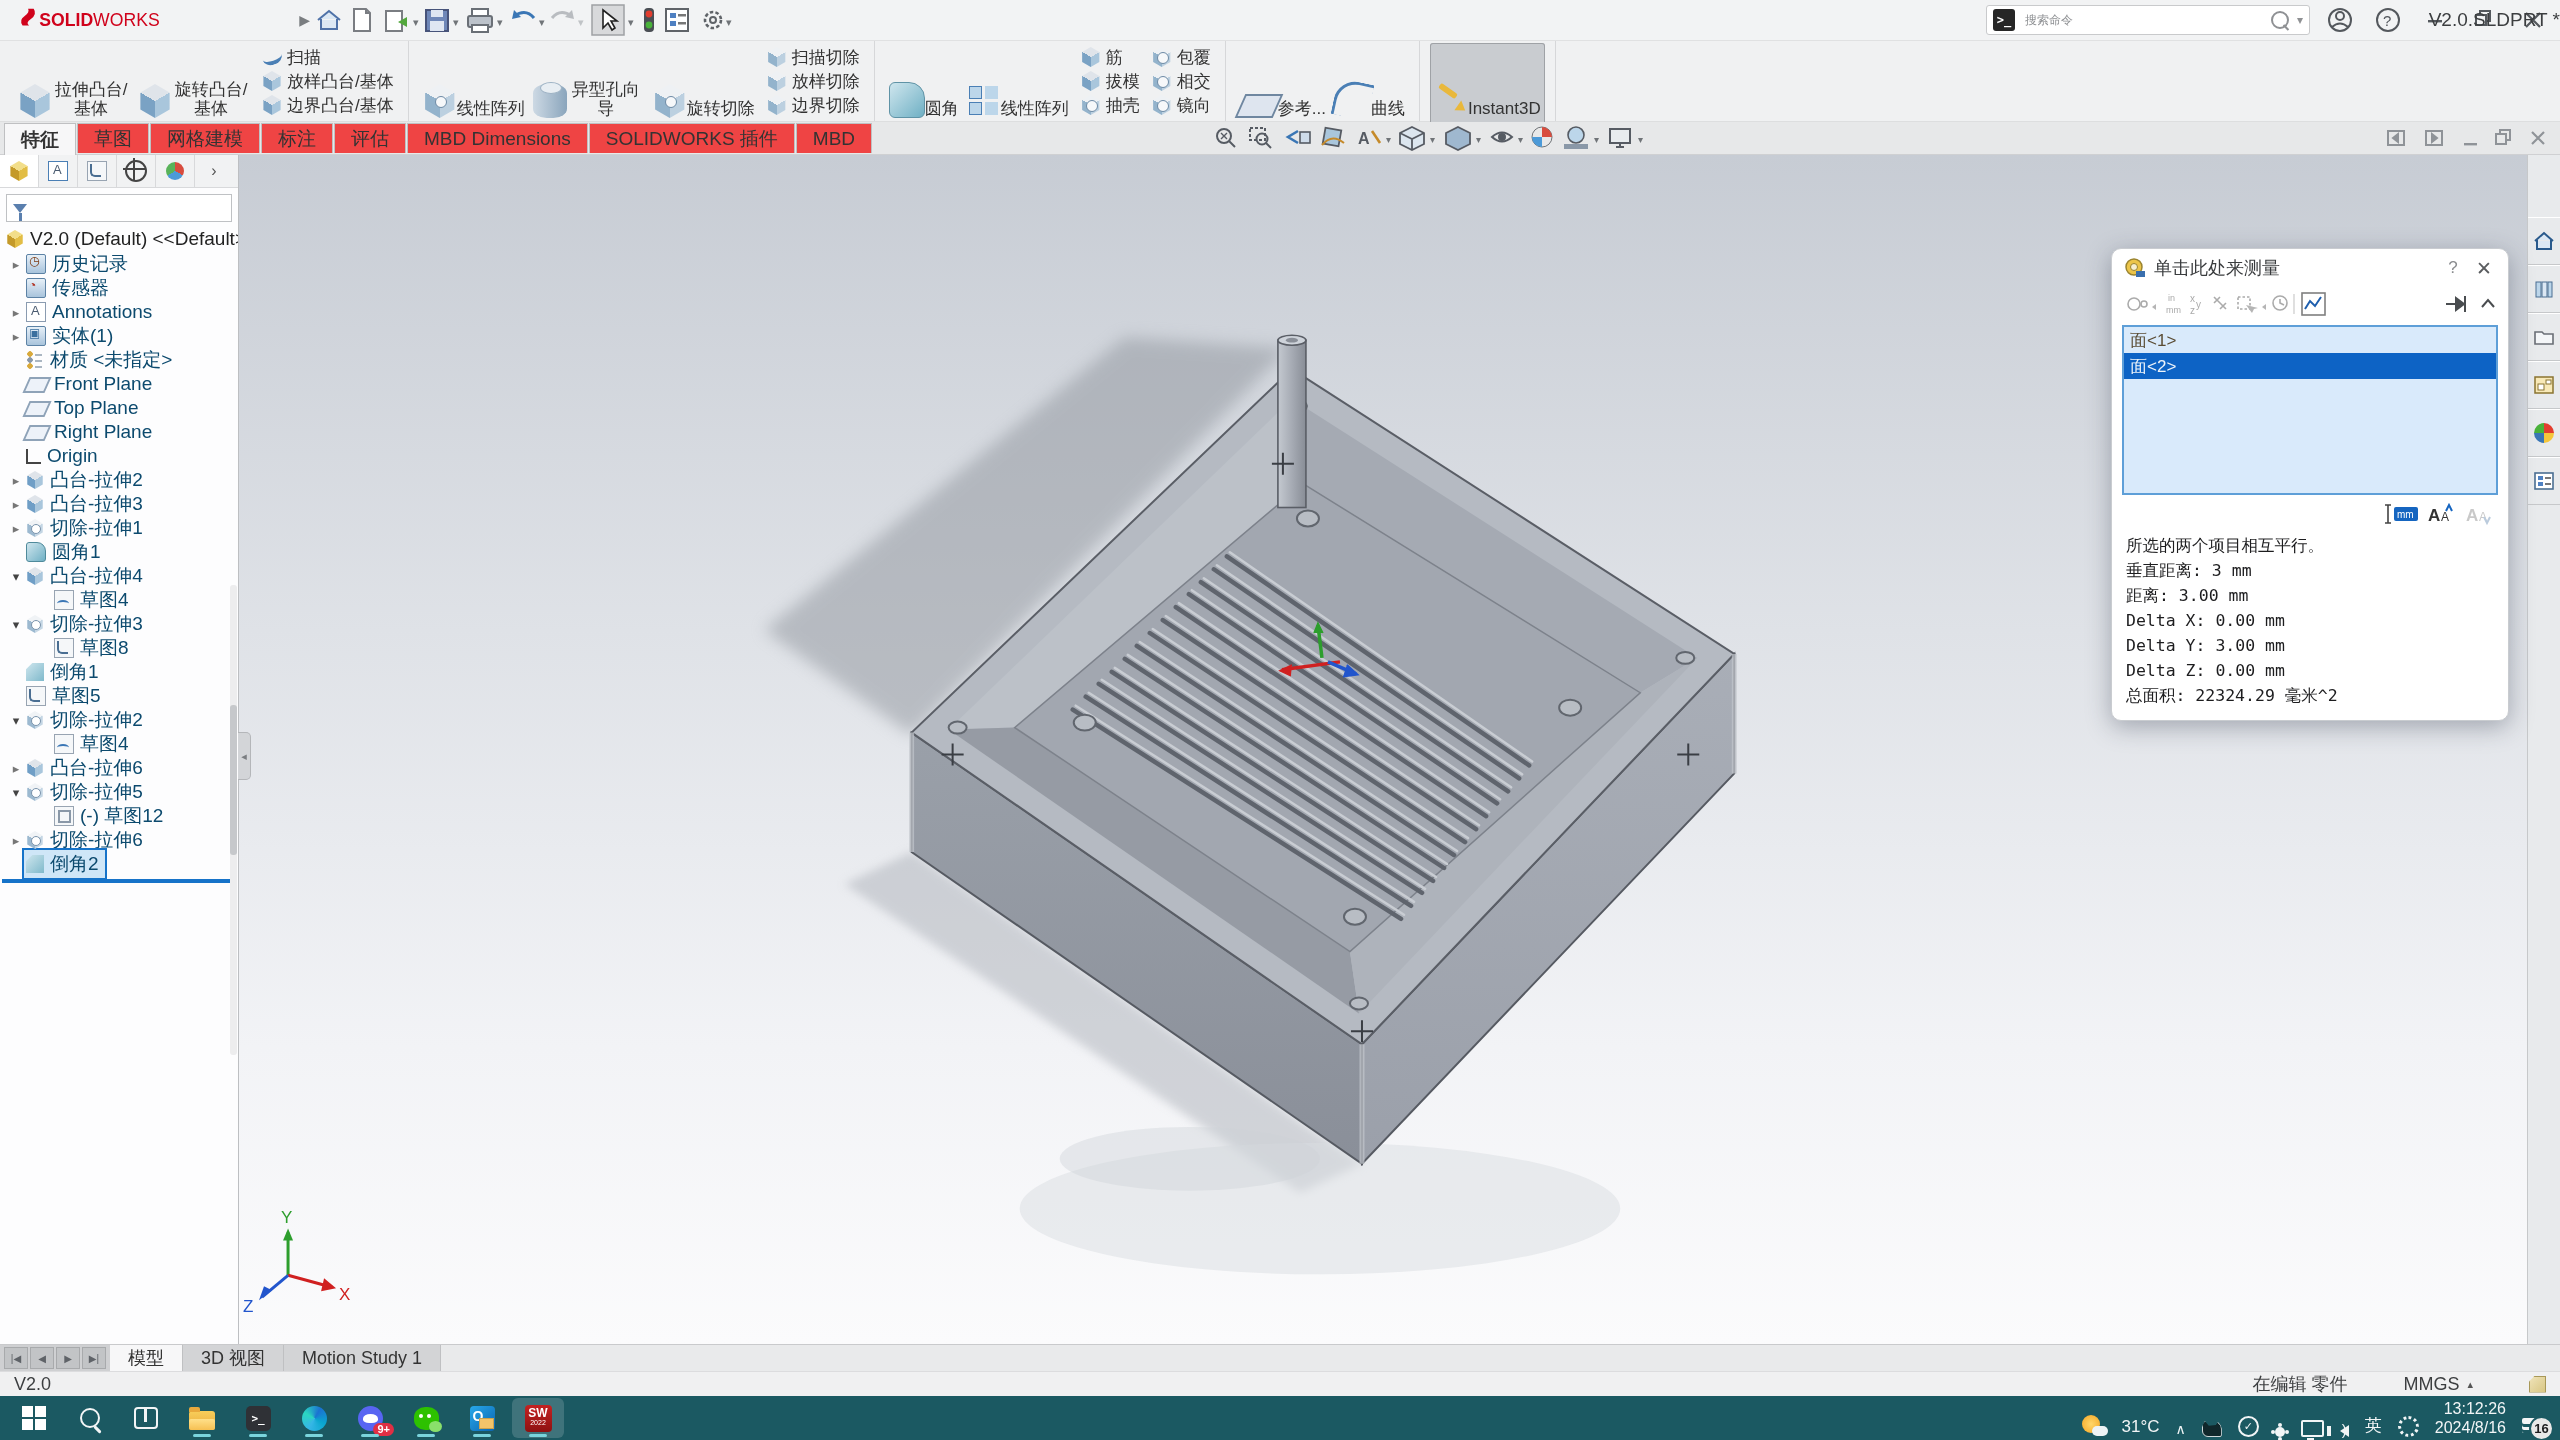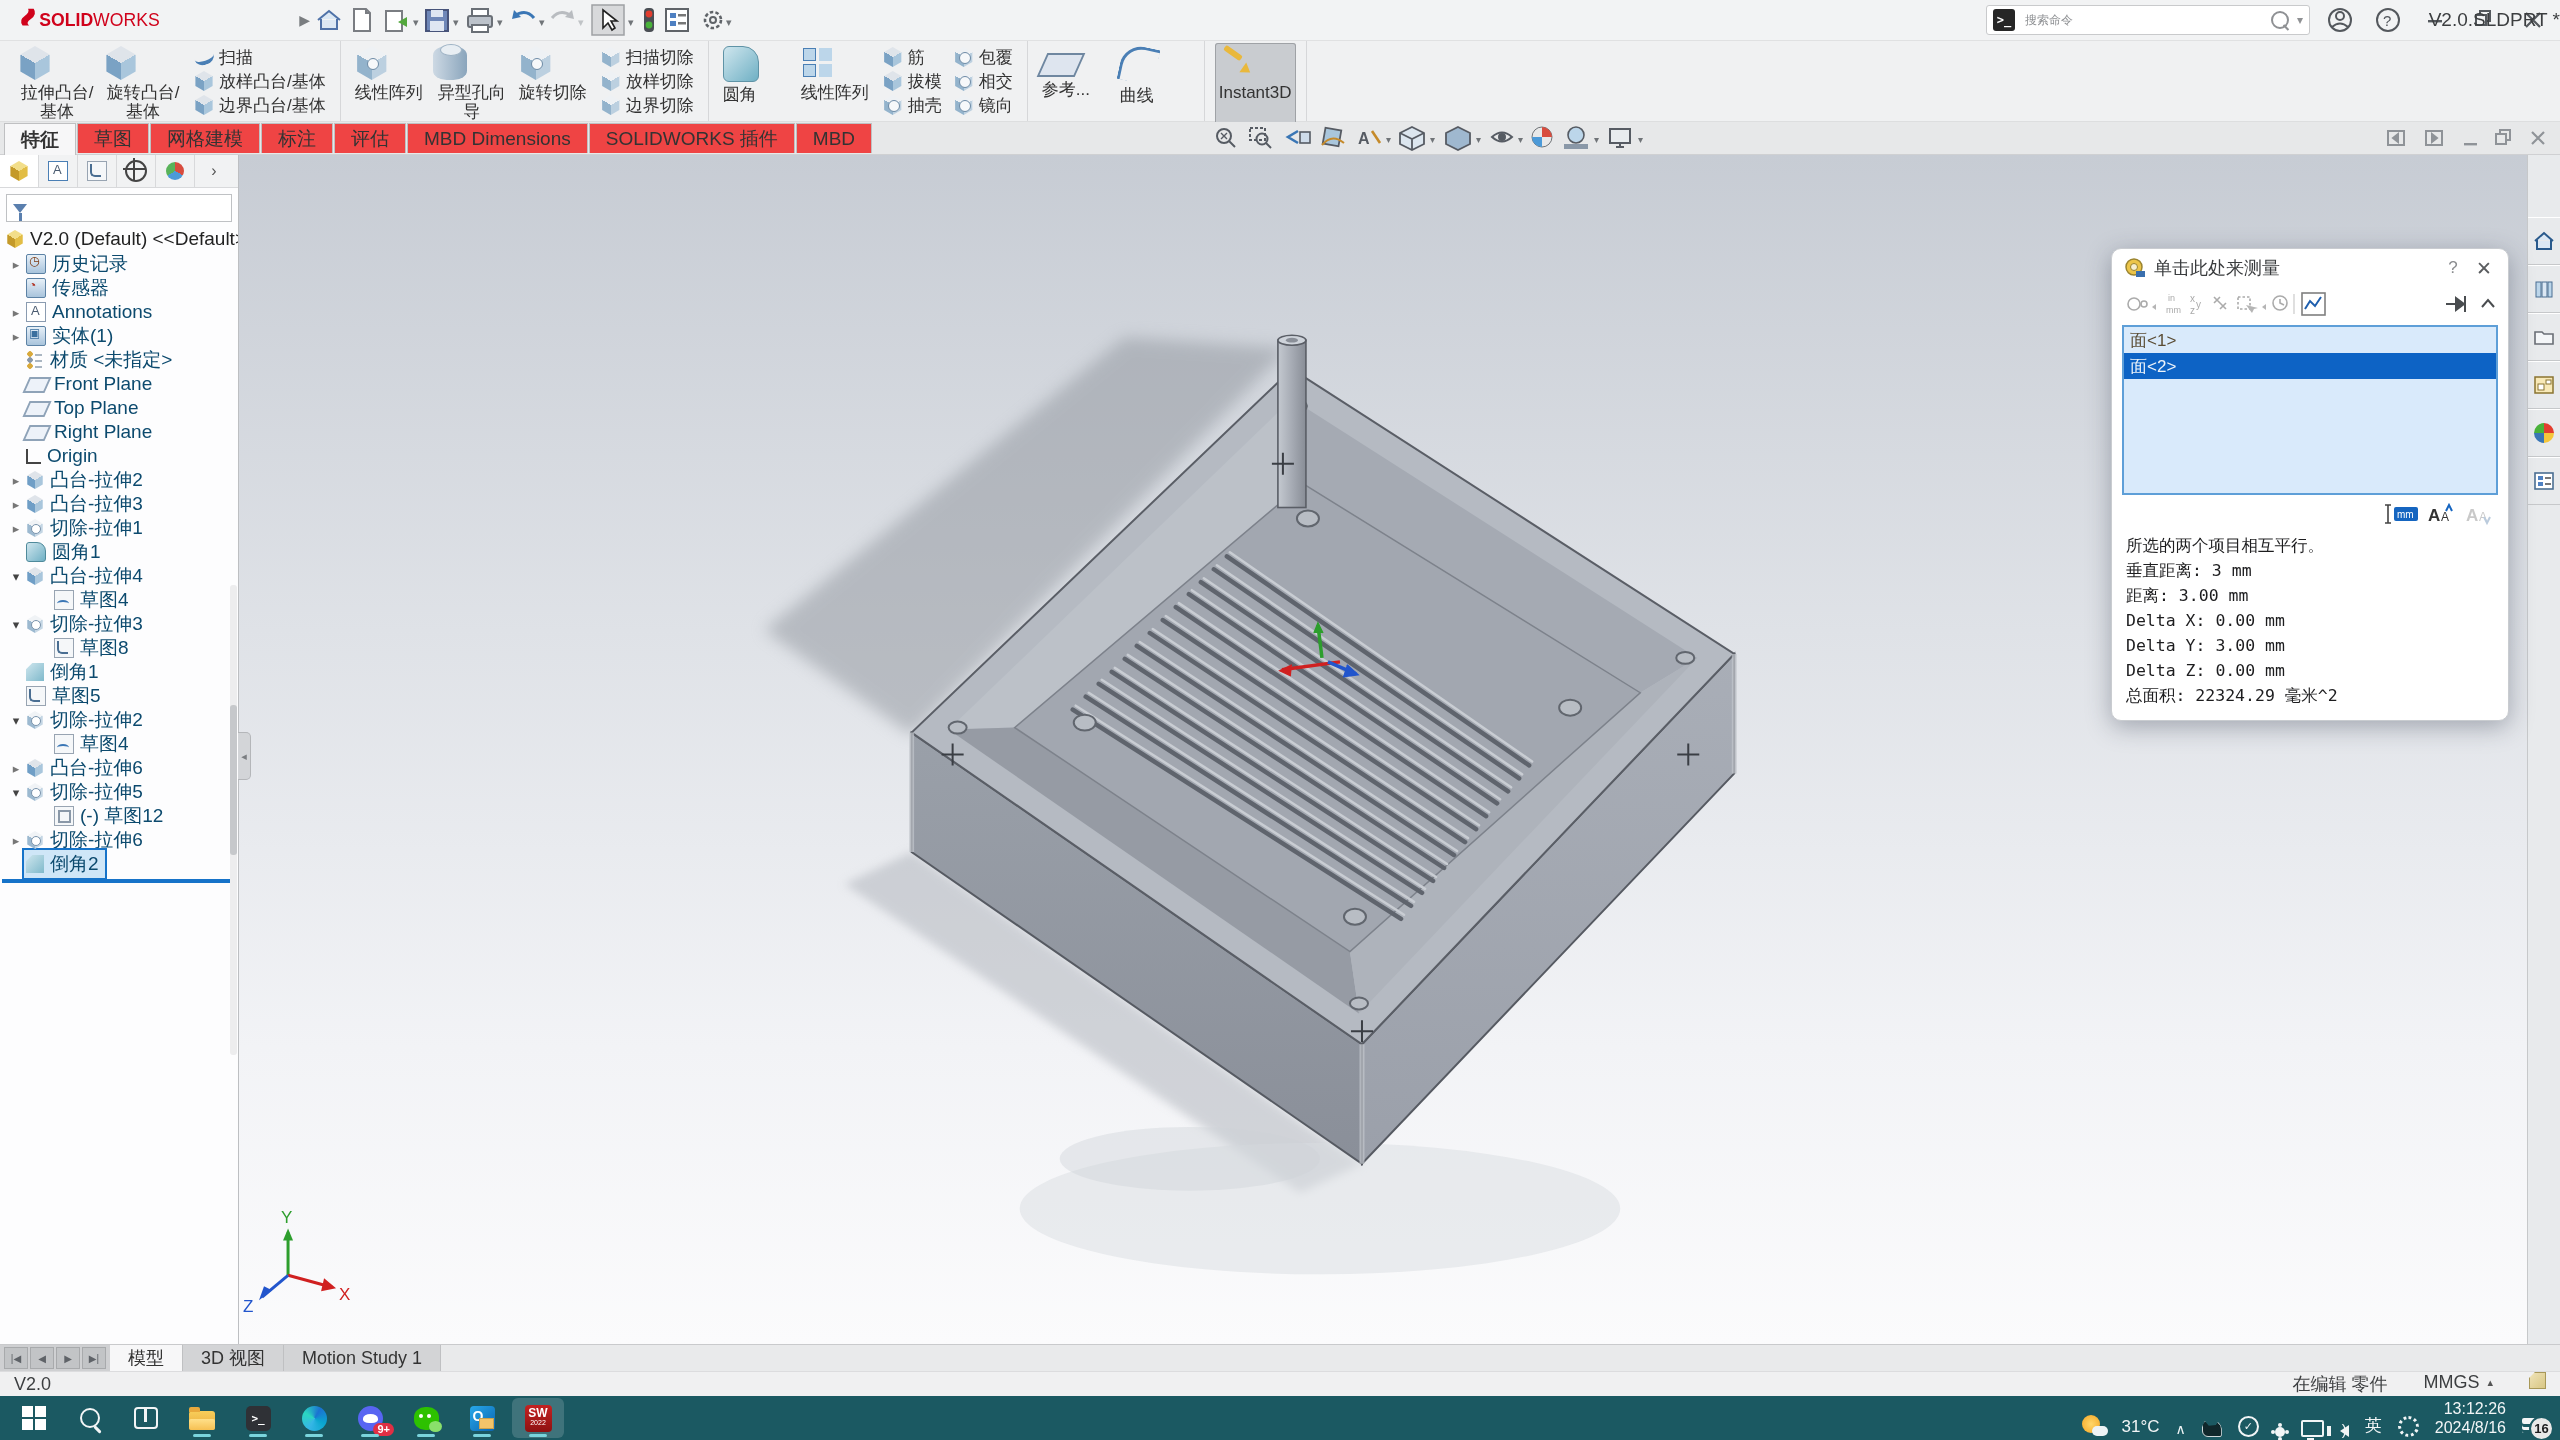--- a/index.html
+++ b/index.html
@@ -20,21 +20,21 @@
   #search-box input{border:none;outline:none;flex:1;font-size:12px;color:#444;background:transparent}
   #search-box input::placeholder{color:#8f9194}
   .mag{width:14px;height:14px;border:2px solid #8f9194;border-radius:50%;position:relative;flex:none}
   .mag::after{content:"";position:absolute;width:2px;height:7px;background:#8f9194;left:12px;top:11px;transform:rotate(-45deg)}
   .sb-caret{color:#8f9194;font-size:12px}
 
   
   #ribbon{height:80px;background:#f0f1f2;display:flex;align-items:stretch;border-bottom:1px solid #dddedf;padding-left:4px}
   .rgroup{display:flex;align-items:flex-start;padding:2px 10px;border-right:1px solid #d6d7d9}
   .rlarge{display:flex;height:76px}
-  .rbtn{position:relative;min-width:70px;height:72px;display:flex;flex-direction:column;align-items:flex-start;padding:3px 4px 12px 4px;border-radius:3px}
+  .rbtn{position:relative;min-width:70px;height:72px;display:flex;flex-direction:row;align-items:flex-end;padding:3px 4px 12px 4px;border-radius:3px}
   .rbtn.active{background:#c9ccd0;box-shadow:inset 0 0 0 1px #9fa2a6}
   .rlabel{font-size:17px;line-height:19px;color:#333;text-align:center;margin-top:3px;max-width:78px}
   .dd{display:none}
   .dd.has{display:block;position:absolute;bottom:-1px;left:50%;transform:translateX(-50%);font-size:11px;color:#555}
   .rsmall{display:flex;flex-direction:column;justify-content:center;height:76px;margin-left:4px}
   .sbtn{display:flex;align-items:center;height:24px;gap:5px;padding:0 4px;border-radius:2px}
   .slabel{font-size:17px;color:#333;white-space:nowrap}
   
   .rico{width:34px;height:34px;flex:none;clip-path:polygon(50% 0%,93% 25%,93% 75%,50% 100%,7% 75%,7% 25%);
     background:conic-gradient(from -60deg at 50% 50%,#dfe4ea 0 120deg,#a9c6dc 120deg 240deg,#7aa2c4 240deg 360deg)}
@@ -133,21 +133,21 @@
 
   
   #bottomtabs{height:26px;background:#e9eaeb;display:flex;align-items:stretch;border-top:1px solid #c9cacc}
   #navbtns{display:flex;align-items:center;gap:2px;background:#cfd0d2;padding:0 4px}
   .navb{width:22px;height:20px;background:#c2c4c6;border:1px solid #a8aaac;color:#5f6368;font-size:10px;display:flex;align-items:center;justify-content:center}
   .btab{display:flex;align-items:center;padding:0 18px;font-size:18px;color:#333;background:#d3d4d6;border-right:1px solid #bfc0c2}
   .btab.active{background:#f7f7f8}
 
   
   #statusbar{height:24px;background:#f0f0f1;display:flex;align-items:center;font-size:18px;color:#3c3e40;padding:0 14px;border-top:1px solid #dcdcde}
-  #statusbar .right{margin-left:auto;display:flex;align-items:flex-start;gap:36px}
+  #statusbar .right{margin-left:auto;display:flex;align-items:center;gap:56px}
   .units{display:flex;align-items:center;gap:8px}
   .units .caret{font-size:11px;color:#555}
   .tagico{width:15px;height:15px;background:linear-gradient(135deg,#efe3b8,#d8c684);border:1px solid #a89858;clip-path:polygon(0 35%,35% 0,100% 0,100% 100%,0 100%)}
 
   
   #taskbar{height:44px;background:#1b5962;display:flex;align-items:center;padding:0 8px;gap:4px}
   .tslot{width:52px;height:40px;display:flex;align-items:center;justify-content:center;position:relative;border-radius:6px}
   .tslot.active{background:rgba(255,255,255,.16)}
   .tslot .bar{position:absolute;bottom:1px;left:50%;transform:translateX(-50%);width:18px;height:3px;border-radius:2px;background:#7ad4dc}
   .winlogo{width:24px;height:24px;background-image:linear-gradient(#fff,#fff),linear-gradient(#fff,#fff),linear-gradient(#fff,#fff),linear-gradient(#fff,#fff);background-size:11px 11px;background-position:0 0,13px 0,0 13px,13px 13px;background-repeat:no-repeat}

